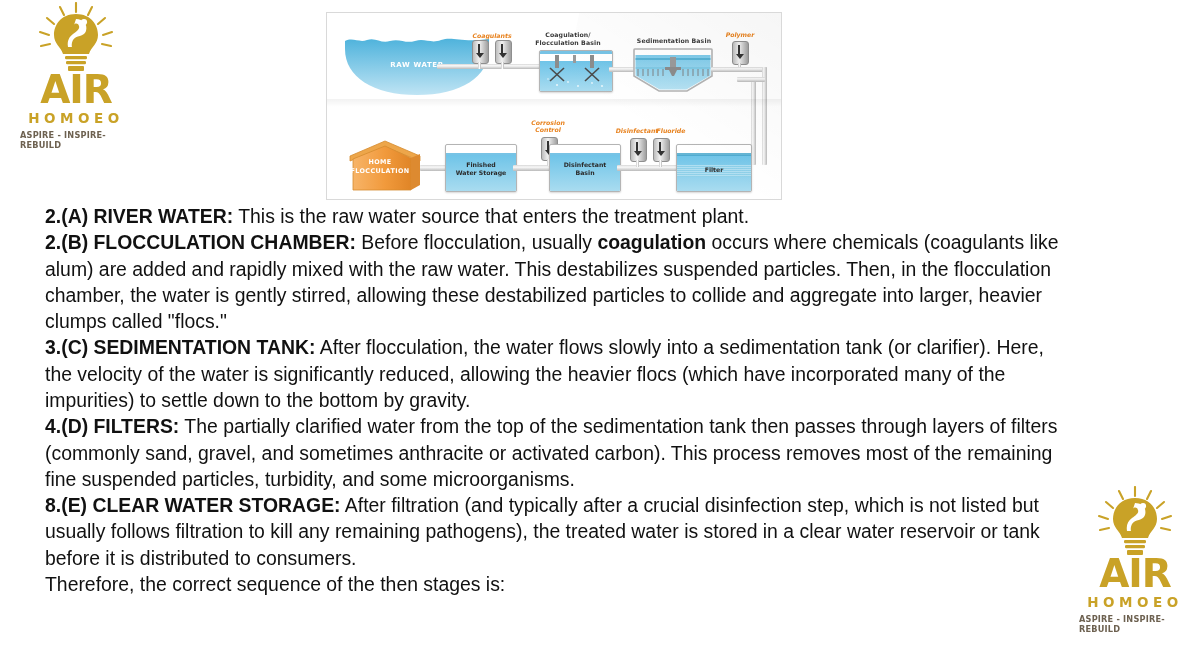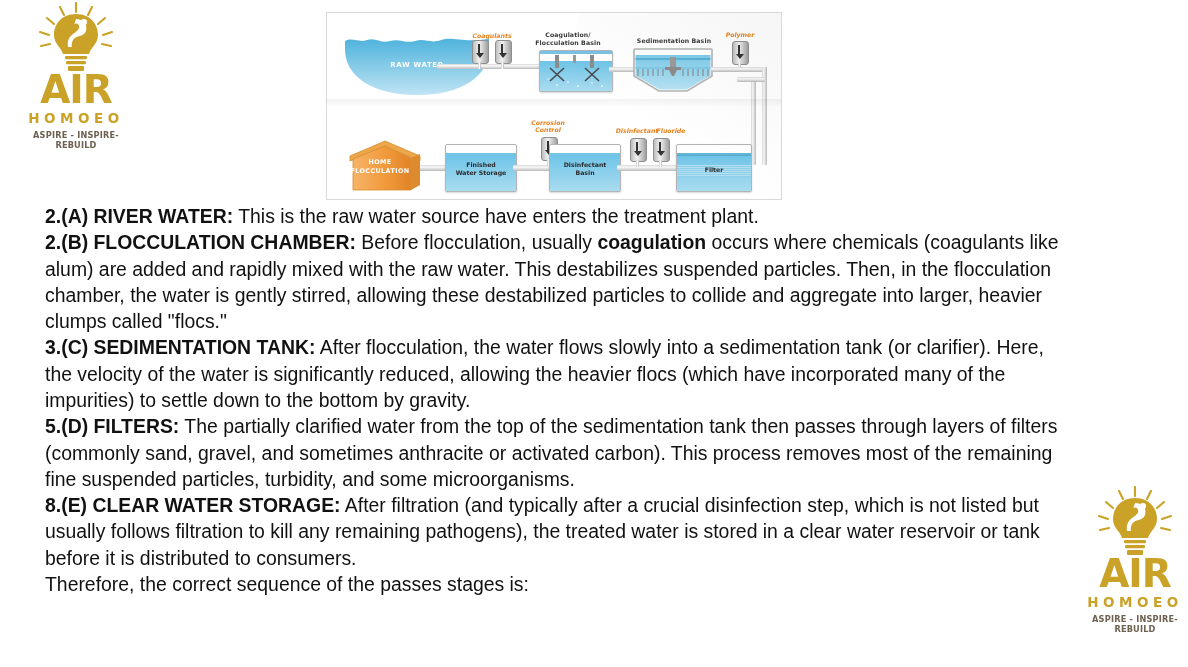--- a/index.html
+++ b/index.html
@@ -31,21 +31,21 @@
   .logo-homoeo{
     text-align:center;
     font-weight:bold;
     font-size:13.5px;
     letter-spacing:4.5px;
     color:#c9a227;
     margin-top:4px;
     font-family:"DejaVu Sans",sans-serif;
   }
   .logo-tag{
-    text-align:center;
+    text-align:left;
     font-weight:bold;
     font-size:8.2px;
     letter-spacing:0.2px;
     color:#6d6150;
     margin-top:4px;
     font-family:"DejaVu Sans",sans-serif;
   }
 
   
   #diagram-figure{
@@ -358,35 +358,35 @@
       <div class="tank-label" style="top:21px;">Filter</div>
     </div>
 
     <div class="diag-sheen"></div>
     <div class="diag-sheen2"></div>
   </div>
 </div>
 
 <div id="body-text">
   <p>
-    <b>2.(A) RIVER WATER:</b><span> This is the raw water source have enters the treatment plant.</span>
+    <b>2.(A) RIVER WATER:</b><span> This is the raw water source that enters the treatment plant.</span>
   </p>
   <p>
     <b>2.(B) FLOCCULATION CHAMBER:</b><span> Before flocculation, usually </span><b>coagulation</b><span> occurs where chemicals (coagulants like alum) are added and rapidly mixed with the raw water. This destabilizes suspended particles. Then, in the flocculation chamber, the water is gently stirred, allowing these destabilized particles to collide and aggregate into larger, heavier clumps called "flocs."</span>
   </p>
   <p>
     <b>3.(C) SEDIMENTATION TANK:</b><span> After flocculation, the water flows slowly into a sedimentation tank (or clarifier). Here, the velocity of the water is significantly reduced, allowing the heavier flocs (which have incorporated many of the impurities) to settle down to the bottom by gravity.</span>
   </p>
   <p>
-    <b>5.(D) FILTERS:</b><span> The partially clarified water from the top of the sedimentation tank then passes through layers of filters (commonly sand, gravel, and sometimes anthracite or activated carbon). This process removes most of the remaining fine suspended particles, turbidity, and some microorganisms.</span>
+    <b>4.(D) FILTERS:</b><span> The partially clarified water from the top of the sedimentation tank then passes through layers of filters (commonly sand, gravel, and sometimes anthracite or activated carbon). This process removes most of the remaining fine suspended particles, turbidity, and some microorganisms.</span>
   </p>
   <p>
     <b>8.(E) CLEAR WATER STORAGE:</b><span> After filtration (and typically after a crucial disinfection step, which is not listed but usually follows filtration to kill any remaining pathogens), the treated water is stored in a clear water reservoir or tank before it is distributed to consumers.</span>
   </p>
-  <p>Therefore, the correct sequence of the passes stages is:</p>
+  <p>Therefore, the correct sequence of the then stages is:</p>
 </div>
 
 <div class="logo logo-br">
   <div class="logo-bulb">
     <svg width="112" height="74" viewBox="0 0 112 74">
       <g stroke="#c9a227" stroke-width="2.1" stroke-linecap="round">
         <line x1="56" y1="1" x2="56" y2="10"></line>
         <line x1="40" y1="5" x2="44" y2="13"></line>
         <line x1="72" y1="5" x2="68" y2="13"></line>
         <line x1="27" y1="16" x2="34" y2="22"></line>

